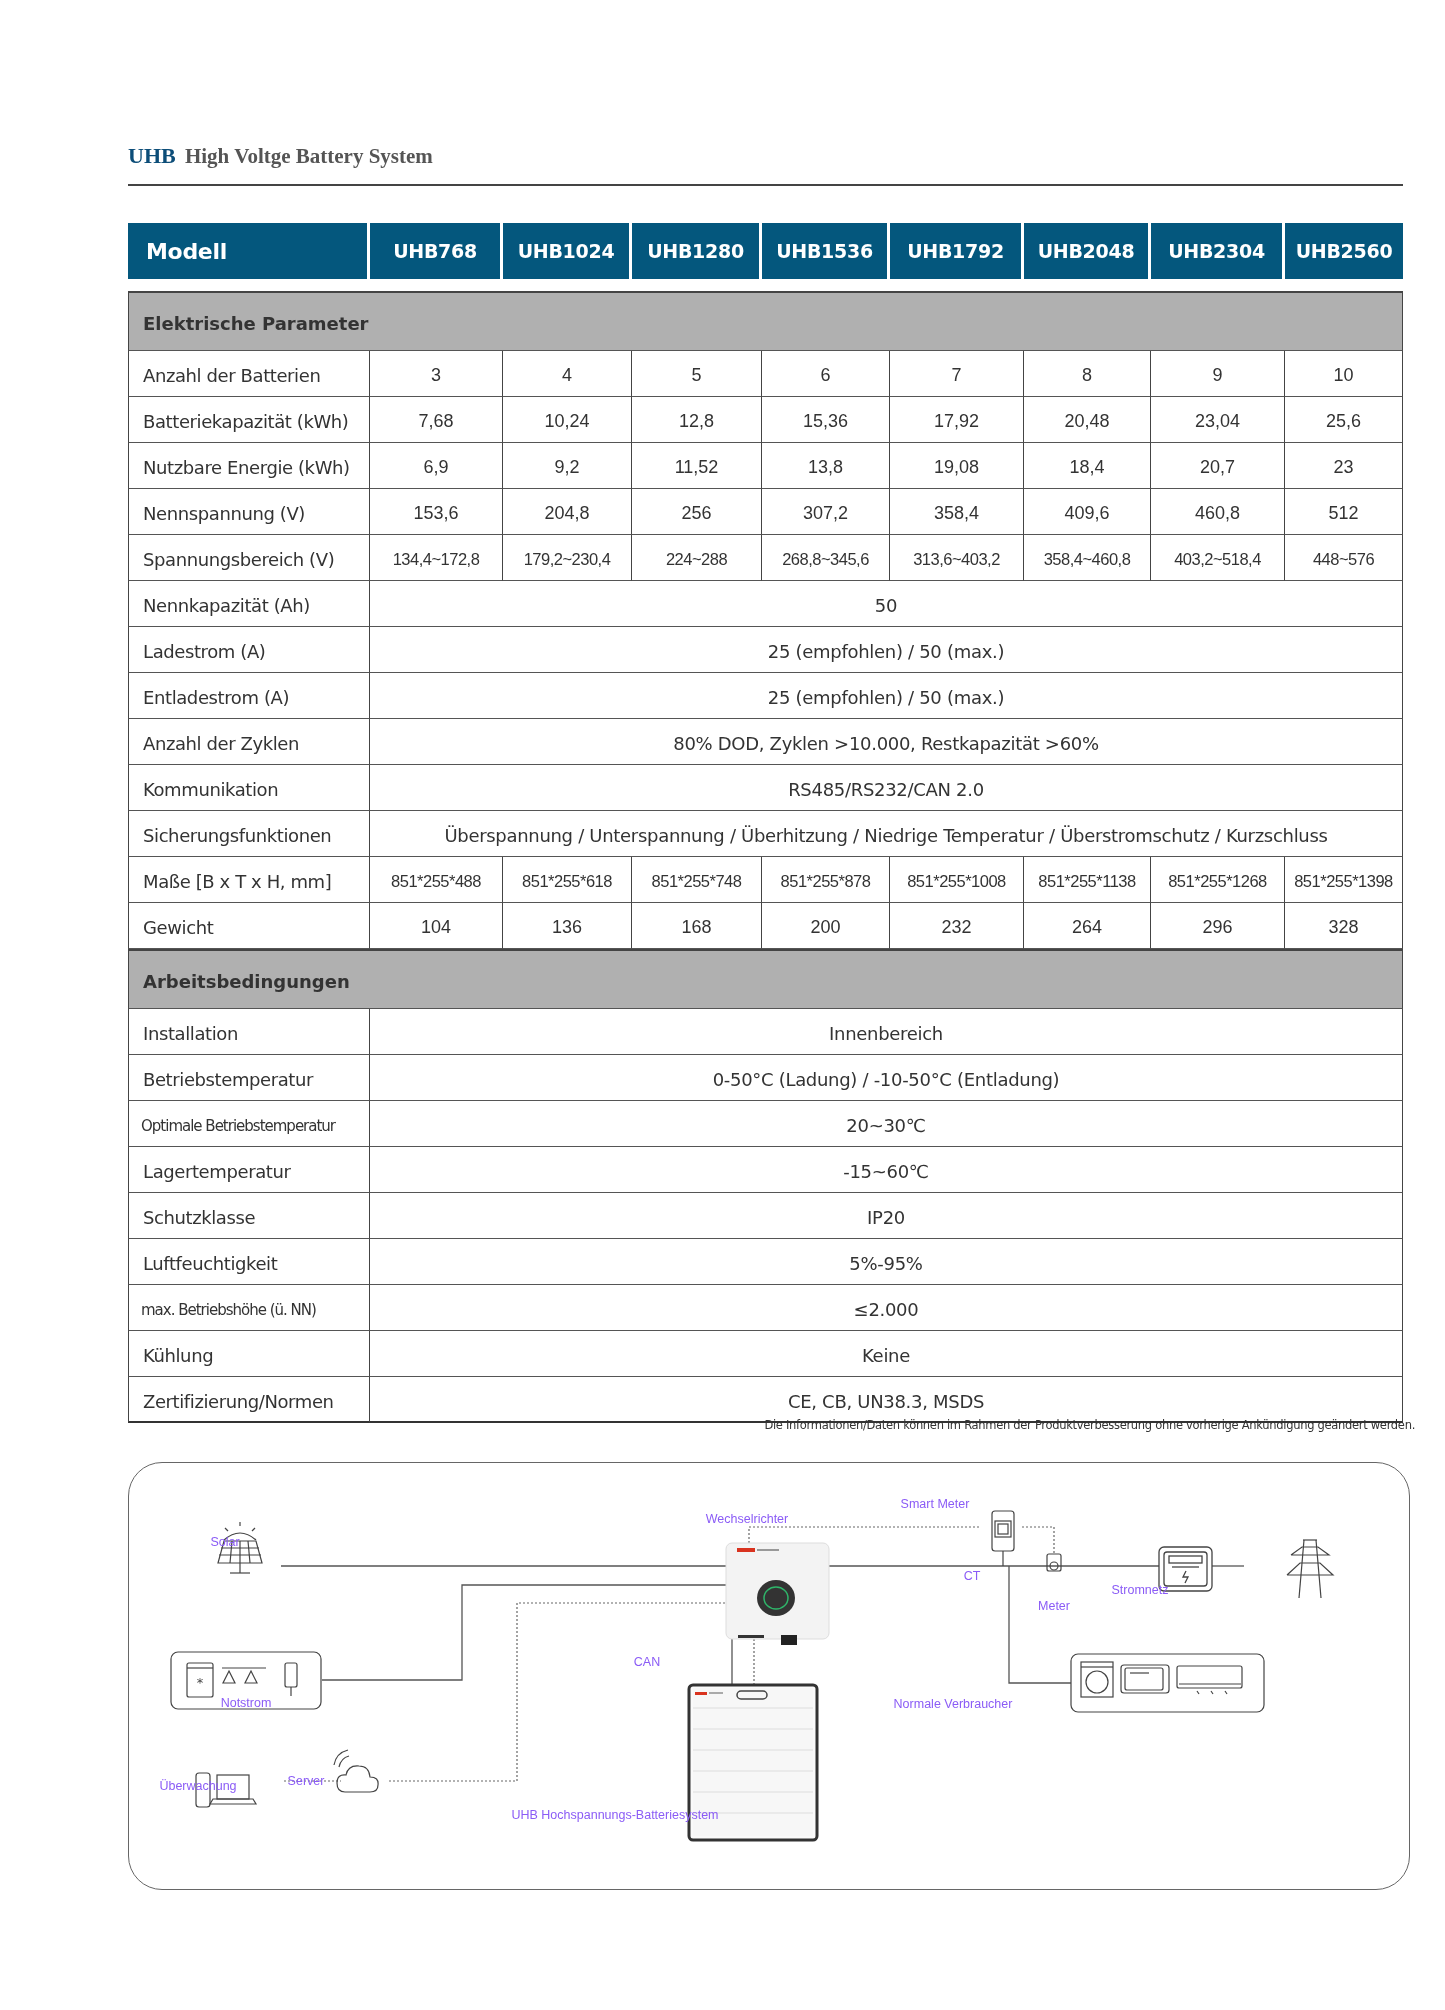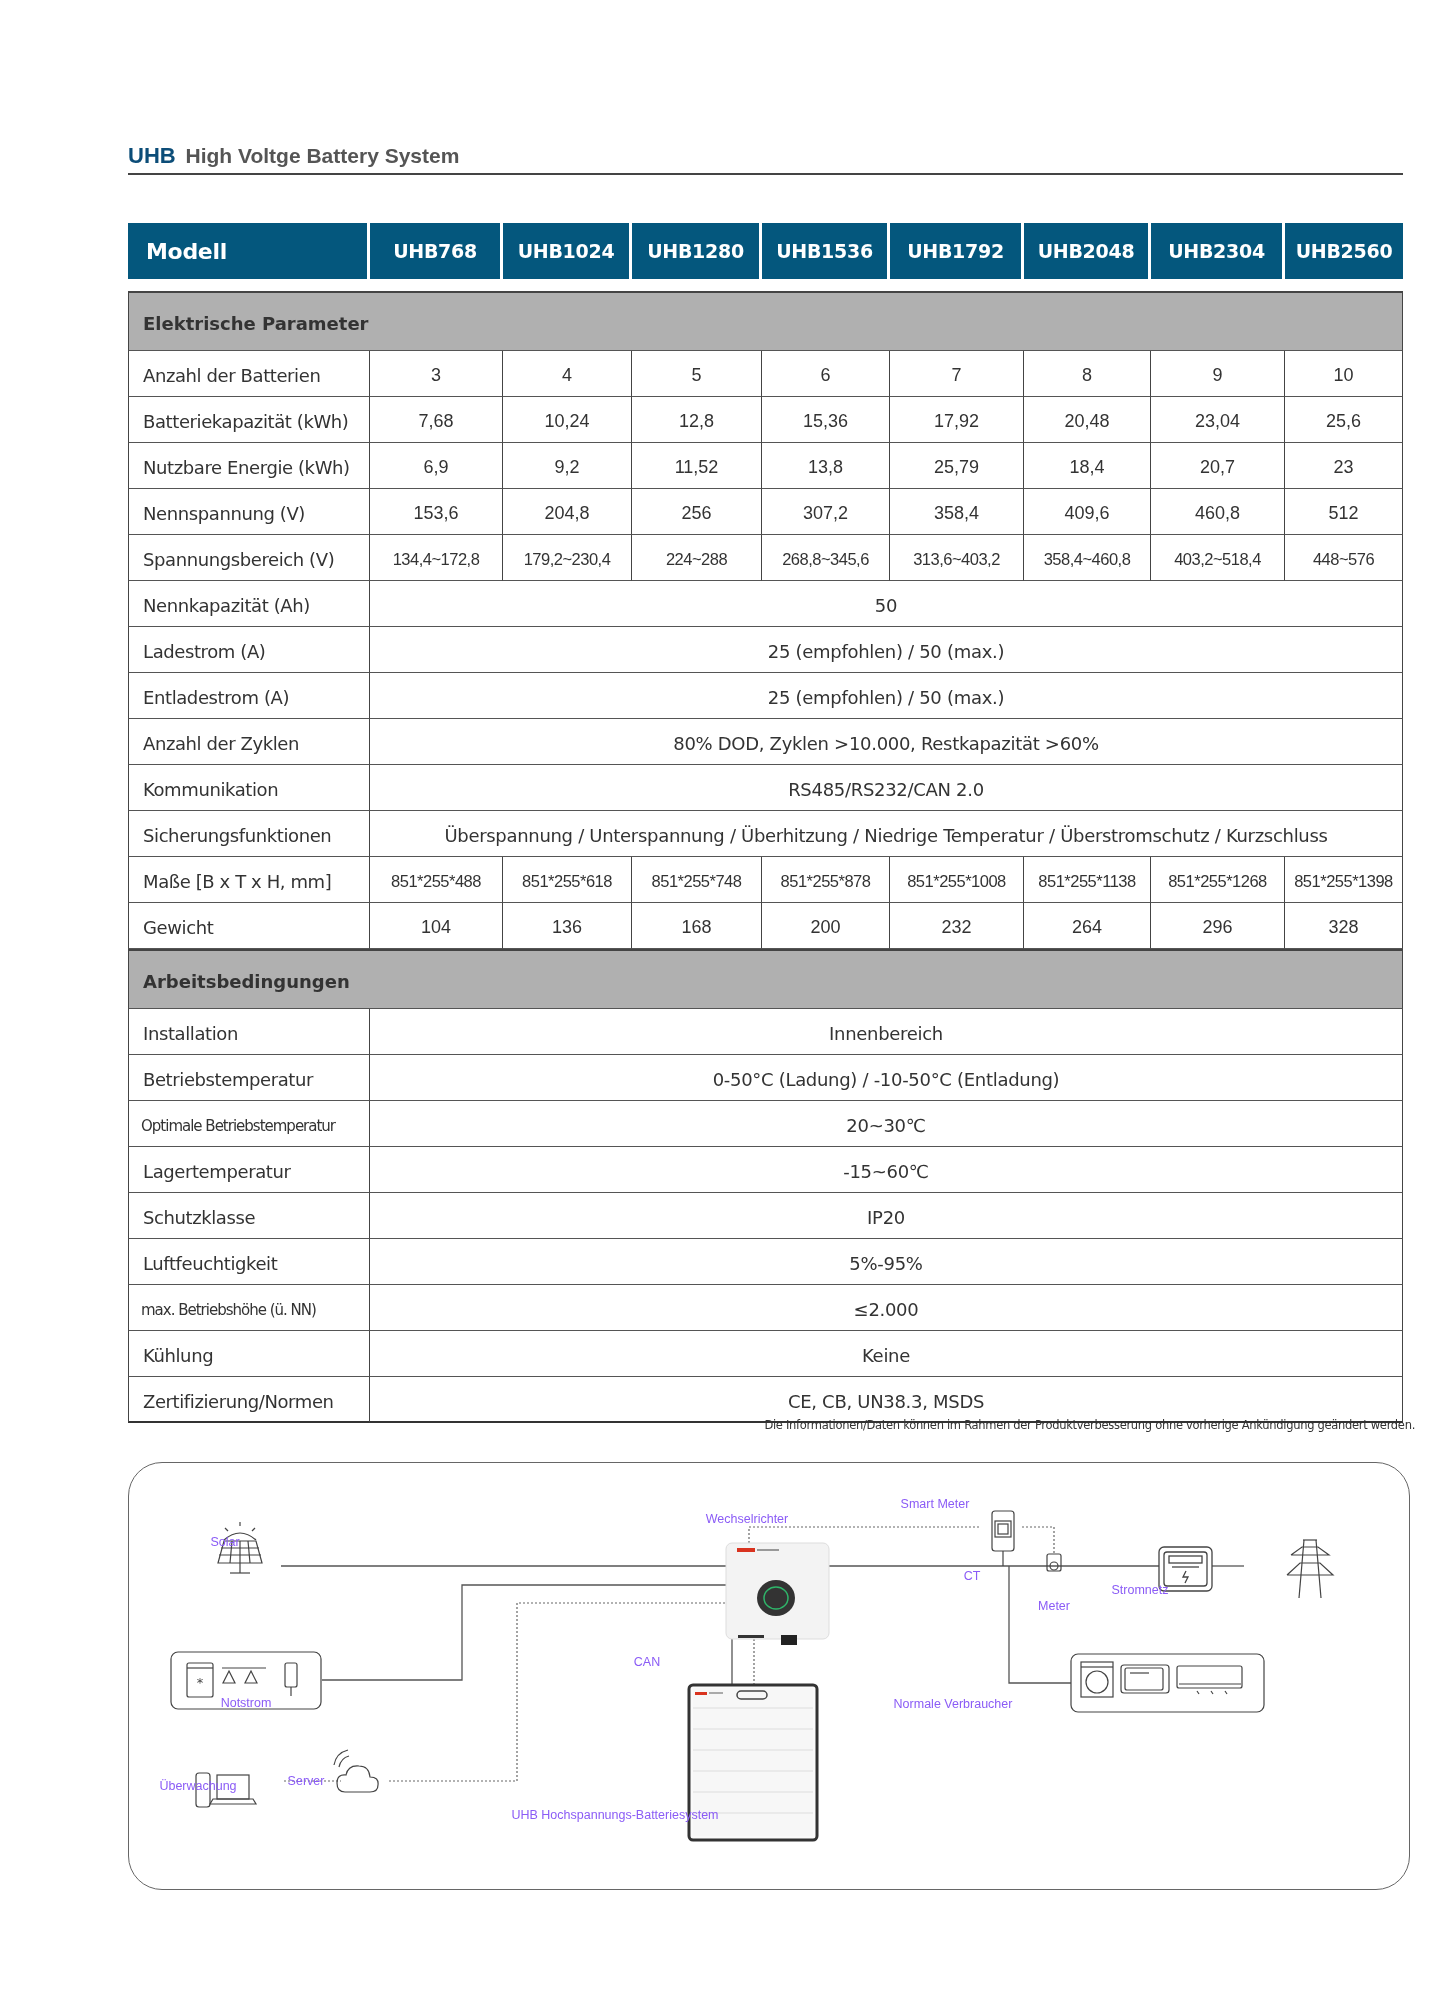--- a/index.html
+++ b/index.html
@@ -1,22 +1,22 @@
 <!DOCTYPE html>
 <html><head>
 <meta charset="utf-8">
 <style>
   * { box-sizing: border-box; margin: 0; padding: 0; }
   html, body { width: 1445px; height: 2010px; background: #ffffff; overflow: hidden; }
   body { position: relative; font-family: "DejaVu Sans", sans-serif; color: #333; }
 
   .page-title {
     position: absolute; left: 128px; top: 143px; width: 1275px;
-    font-family: Liberation Sans, sans-serif; font-weight: bold; font-size: 21px;
-    color: #555; padding-bottom: 4px; border-bottom: 2px solid #444;
+    font-family: Liberation Serif, serif; font-weight: bold; font-size: 21px;
+    color: #555; padding-bottom: 15px; border-bottom: 2px solid #444;
   }
   .page-title .brand { color: #0c4d78; font-size: 22px; margin-right: 4px; }
 
   table.spec {
     position: absolute; left: 128px; top: 223px; width: 1275px;
     border-collapse: separate; border-spacing: 0; table-layout: fixed;
   }
   .spec col.c0 { width: 242px; }
   .spec col.c1 { width: 133px; }
   .spec col.c2 { width: 129px; }
@@ -134,21 +134,21 @@
       <td>20,48</td>
       <td>23,04</td>
       <td>25,6</td>
     </tr>
     <tr>
       <td class="label">Nutzbare Energie (kWh)</td>
       <td>6,9</td>
       <td>9,2</td>
       <td>11,52</td>
       <td>13,8</td>
-      <td>25,79</td>
+      <td>19,08</td>
       <td>18,4</td>
       <td>20,7</td>
       <td>23</td>
     </tr>
     <tr>
       <td class="label">Nennspannung (V)</td>
       <td>153,6</td>
       <td>204,8</td>
       <td>256</td>
       <td>307,2</td>

